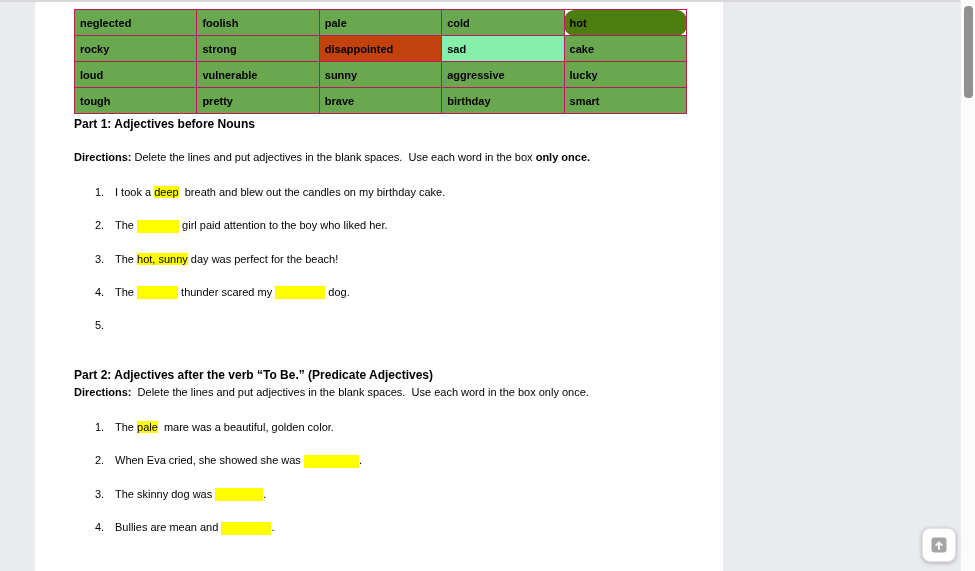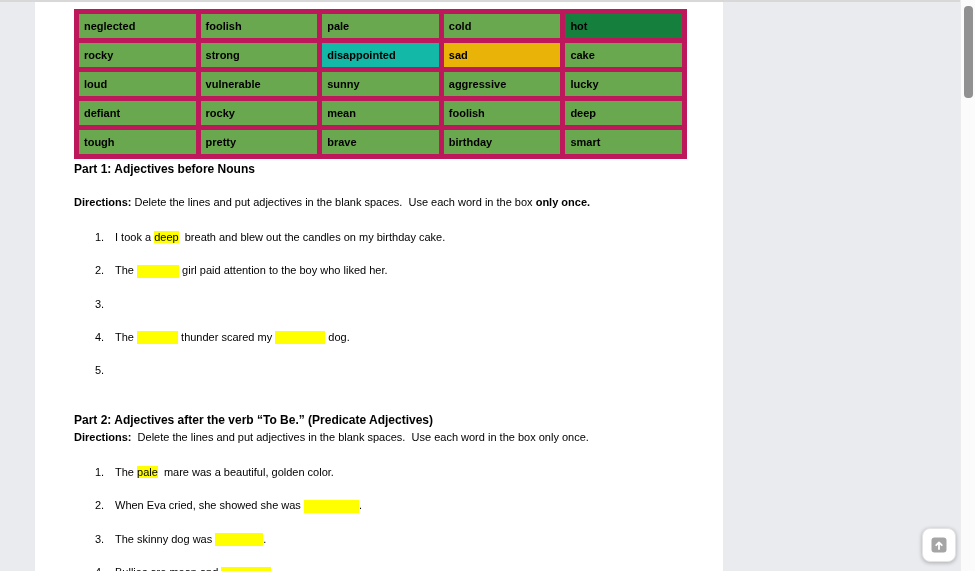--- a/index.html
+++ b/index.html
@@ -13,21 +13,21 @@
   }
   .top-line { position:absolute; top:0; left:0; width:100%; height:2px; background:#d8d8d8; z-index:6; }
 
   .doc {
     position:absolute; left:35px; top:0; width:688px; height:571px;
     background:#fff; padding: 2px 36px 0 39px;
   }
 
   table.word-bank { border-collapse: collapse; table-layout: fixed; width: 613px; margin-top: 7px; }
   table.word-bank td {
-    border: 5px solid #be185d;
+    border: 1px solid #be185d;
     font-weight: bold; font-size: 11px;
     padding: 6px 4px 6px 5px; height: 26px;
     vertical-align: middle; overflow: hidden; white-space: nowrap;
   }
 
   h3.part-heading { font-size: 12px; font-weight: bold; margin: 3px 0 0 0; line-height: 15px; }
   h3.part2-heading { margin-top: 36px; }
 
   p.directions { margin: 18px 0 0 0; line-height: 15px; white-space: pre-wrap; }
   p.part2-directions { margin-top: 2px; }
@@ -63,42 +63,35 @@
 
 <div class="doc">
 
   <table class="word-bank">
     <tbody id="word-bank-body">
         <tr>
           <td style="background: rgb(106, 168, 79);">neglected</td>
           <td style="background: rgb(106, 168, 79);">foolish</td>
           <td style="background: rgb(106, 168, 79);">pale</td>
           <td style="background: rgb(106, 168, 79);">cold</td>
-          <td style="background: #15803d;">hot</td>
+          <td style="background: #4d7c0f; border-radius: 11px;">hot</td>
         </tr>
         <tr>
           <td style="background: rgb(106, 168, 79);">rocky</td>
           <td style="background: rgb(106, 168, 79);">strong</td>
-          <td style="background: #14b8a6;">disappointed</td>
-          <td style="background: #eab308;">sad</td>
+          <td style="background: #c2410c;">disappointed</td>
+          <td style="background: #86efac;">sad</td>
           <td style="background: rgb(106, 168, 79);">cake</td>
         </tr>
         <tr>
           <td style="background: rgb(106, 168, 79);">loud</td>
           <td style="background: rgb(106, 168, 79);">vulnerable</td>
           <td style="background: rgb(106, 168, 79);">sunny</td>
           <td style="background: rgb(106, 168, 79);">aggressive</td>
           <td style="background: rgb(106, 168, 79);">lucky</td>
-        </tr>
-        <tr>
-          <td style="background: rgb(106, 168, 79);">defiant</td>
-          <td style="background: rgb(106, 168, 79);">rocky</td>
-          <td style="background: rgb(106, 168, 79);">mean</td>
-          <td style="background: rgb(106, 168, 79);">foolish</td>
-          <td style="background: rgb(106, 168, 79);">deep</td>
         </tr>
         <tr>
           <td style="background: rgb(106, 168, 79);">tough</td>
           <td style="background: rgb(106, 168, 79); margin-top: 48px;">pretty</td>
           <td style="background: rgb(106, 168, 79);">brave</td>
           <td style="background: rgb(106, 168, 79);">birthday</td>
           <td style="background: rgb(106, 168, 79);">smart</td>
         </tr>
       </tbody>
   </table>
@@ -111,20 +104,21 @@
       <div class="item">
         <span class="num">1.</span>
         <span class="item-body"><span>I took a </span><span class="hl" style="background: rgb(255, 255, 0);">deep</span><span>  breath and blew out the candles on my birthday cake.</span></span>
       </div>
       <div class="item">
         <span class="num">2.</span>
         <span class="item-body"><span>The </span><span class="hl blank" style="width: 42px; background: rgb(255, 255, 0);"></span><span> girl paid attention to the boy who liked her.</span></span>
       </div>
       <div class="item">
         <span class="num">3.</span>
+        <span class="item-body"><span>The </span><span class="hl" style="background: rgb(255, 255, 0);">hot, sunny</span><span> day was perfect for the beach!</span></span>
       </div>
       <div class="item">
         <span class="num">4.</span>
         <span class="item-body"><span>The </span><span class="hl blank" style="width: 41px; background: rgb(255, 255, 0);"></span><span> thunder scared my </span><span class="hl blank" style="width: 50px; background: rgb(255, 255, 0);"></span><span> dog.</span></span>
       </div>
       <div class="item">
         <span class="num">5.</span>
       </div>
     </div>
 

